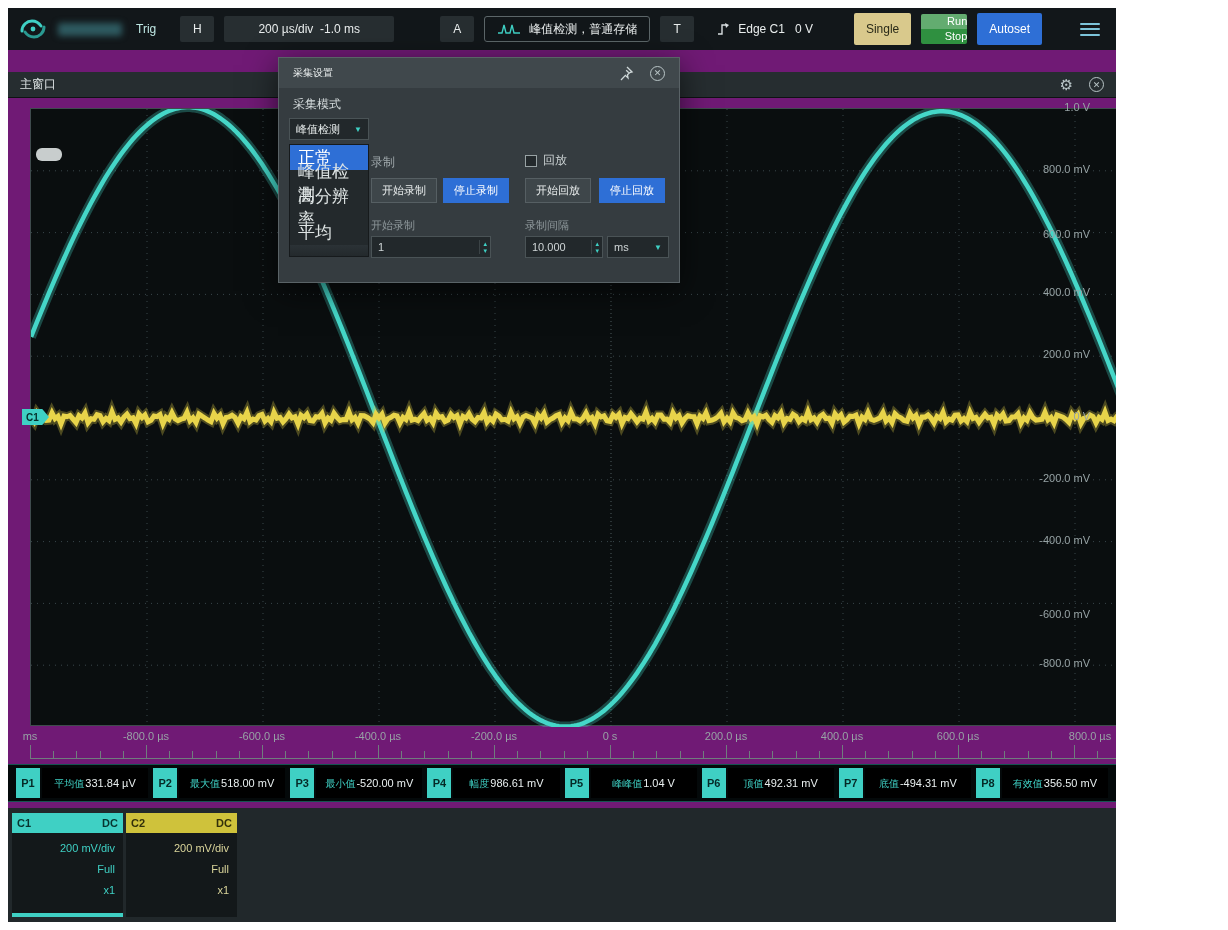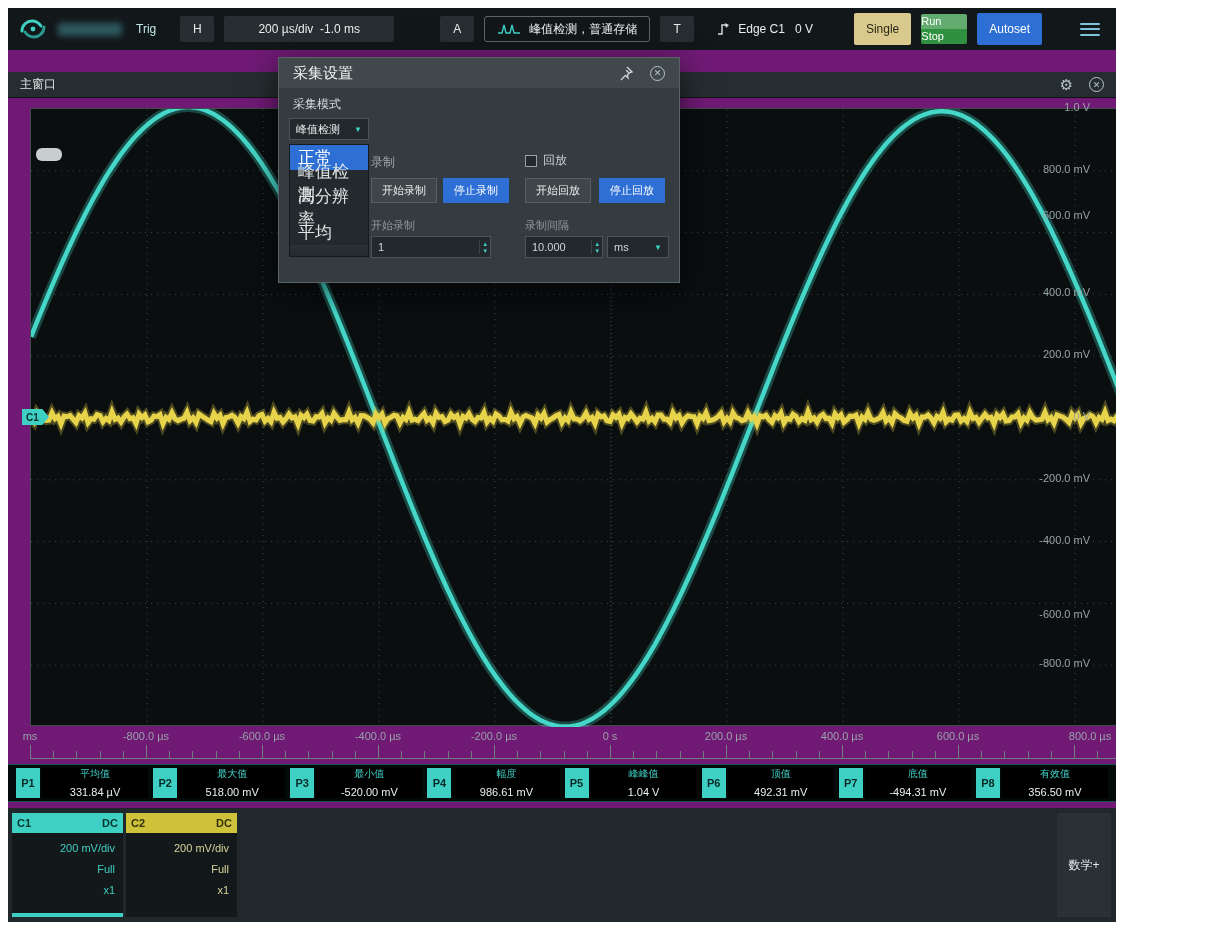--- a/index.html
+++ b/index.html
@@ -9,21 +9,21 @@
 
   
   .topbar{position:absolute;top:0;left:0;right:0;height:42px;background:#12171a;display:flex;align-items:center;padding:0 10px;gap:10px;z-index:8}
   .brand-blur{width:64px;height:13px;background:#2e5a60;filter:blur(3px);border-radius:2px}
   .trig-label{color:#bfe8e4;font-size:12px;margin-left:4px}
   .chip{height:26px;min-width:34px;background:#272e31;color:#e9eded;font-size:12px;display:flex;align-items:center;justify-content:center;padding:0 11px;border-radius:2px;white-space:pre}
   .acq-box{height:26px;border:1px solid #5c6669;border-radius:3px;display:flex;align-items:center;gap:8px;padding:0 12px;color:#e9eded;font-size:12px}
   .trig-info{display:flex;align-items:center;gap:7px;color:#e9eded;font-size:12px;margin-left:12px;white-space:pre}
   .btn{height:27px;border-radius:2px;font-size:12px;display:flex;align-items:center;justify-content:center;padding:16px 12px;cursor:default}
   .btn-single{background:#d9c98c;color:#2a2a18}
-  .btn-runstop{width:46px;height:30px;background:#2f9040;color:#fff;flex-direction:column;padding:0;font-size:11px;line-height:15px;overflow:hidden;text-align:left}
+  .btn-runstop{width:46px;height:30px;background:#2f9040;color:#fff;flex-direction:column;padding:0;font-size:11px;line-height:15px;overflow:hidden;text-align:right}
   .btn-runstop .run{width:100%;background:rgba(255,255,255,.25)}
   .btn-runstop .stop{width:100%}
   .btn-autoset{background:#2e6fd6;color:#fff}
   .menu-icon{width:20px;height:13px;display:flex;flex-direction:column;justify-content:space-between;margin-left:28px;margin-right:6px}
   .menu-icon i{display:block;height:2px;background:#7cc4da;border-radius:1px}
 
   
   .tabbar{position:absolute;top:64px;left:0;right:0;height:26px;background:#262d30;border-bottom:1px solid #0e1213;display:flex;align-items:center;padding:0 12px;z-index:2}
   .tab-title{color:#dfe5e6;font-size:12px}
   .tab-icons{margin-left:auto;display:flex;gap:16px;align-items:center}
@@ -38,41 +38,41 @@
   .ruler-line{position:absolute;left:22px;top:750px;width:1160px;height:1px;background:#707c7e;z-index:4}
   .rtick{position:absolute;width:1px;background:#707c7e;z-index:4}
   .ch-badge{position:absolute;left:14px;top:401px;width:27px;height:16px;background:#3fd0c4;color:#05302c;font-size:10px;font-weight:bold;display:flex;align-items:center;padding-left:4px;clip-path:polygon(0 0,75% 0,100% 50%,75% 100%,0 100%);z-index:6}
   .trig-marker{position:absolute;left:1183px;top:401px;width:16px;height:16px;background:#f05a28;clip-path:polygon(35% 0,100% 0,100% 100%,35% 100%,0 50%);z-index:6}
   .white-chip{position:absolute;left:28px;top:140px;width:26px;height:13px;background:#d9dddd;border-radius:6px;opacity:.92;z-index:4}
 
   
   .meas{position:absolute;left:0;top:756px;width:100%;height:38px;background:#04090a;border-top:1px solid #155450;border-bottom:1px solid #155450;display:flex;align-items:center;gap:5px;padding:0 8px;z-index:3}
   .meas-item{flex:1;display:flex;height:30px;gap:2px}
   .meas-id{width:24px;background:#3fd0c4;color:#052a27;font-size:11px;font-weight:bold;display:flex;align-items:center;justify-content:center}
-  .meas-val{flex:1;background:#000;display:flex;flex-direction:column;align-items:center;justify-content:space-between;gap:1px}
+  .meas-val{flex:1;background:#000;display:flex;flex-direction:row;align-items:center;justify-content:center;gap:1px}
   .meas-label{font-size:10px;color:#3fd0c4;line-height:11px}
   .meas-value{font-size:11px;color:#e9efef;line-height:12px}
 
   
   .bottom{position:absolute;left:0;top:800px;width:100%;height:114px;background:#21282b;z-index:3}
   .chbox{position:absolute;top:5px;width:111px;height:104px;background:#13181a}
   .chbox .hd{height:20px;display:flex;align-items:center;justify-content:space-between;padding:0 5px;font-size:11px;font-weight:bold}
   .ch-line{text-align:right;padding-right:8px;font-size:11px;margin-top:9px}
   #c1box{left:4px;border-bottom:4px solid #3fd0c4}
   #c1box .hd{background:#3fd0c4;color:#073530}
   #c1box .ch-line{color:#3fd0c4}
   #c2box{left:118px}
   #c2box .hd{background:#cfc23b;color:#33300a}
   #c2box .ch-line{color:#d9d49a}
   .math-btn{position:absolute;right:5px;top:5px;width:54px;height:104px;background:#2a3135;color:#e3e8e9;font-size:12px;display:flex;align-items:center;justify-content:center}
 
   
   .dialog{position:absolute;left:270px;top:49px;width:402px;height:226px;background:#353c40;border:1px solid #5a6367;box-shadow:0 8px 30px rgba(0,0,0,.6);z-index:20}
   .dlg-head{height:30px;background:#40484c;display:flex;align-items:center;padding:0 14px}
-  .dlg-title{color:#eef2f2;font-size:15px}
+  .dlg-title{color:#eef2f2;font-size:10px}
   .dlg-icons{margin-left:auto;display:flex;gap:16px;align-items:center}
   .dlg-label{position:absolute;font-size:12px;color:#d4dadb}
   .dlg-sublabel{position:absolute;font-size:11px;color:#8d979a}
   .mode-select{position:absolute;left:10px;top:60px;width:80px;height:22px;background:#22282b;border:1px solid #4a5356;display:flex;align-items:center;justify-content:space-between;padding:0 6px;font-size:11px;color:#e6ebeb}
   .caret{color:#3fd0c4;font-size:8px}
   .mode-list{position:absolute;left:10px;top:86px;width:80px;background:#23292c;border:1px solid #161a1c;z-index:2}
   .mode-opt{height:25px;display:flex;align-items:center;padding:0 8px;font-size:17px;color:#dfe5e5}
   .mode-opt.sel{background:#2e6fd6;color:#fff}
   .mode-partial{height:11px;background:linear-gradient(#2b3236,#23292c)}
   .dlg-btn{position:absolute;top:120px;width:66px;height:25px;background:#3e464a;border:1px solid #565f63;color:#e8ecec;font-size:11px;display:flex;align-items:center;justify-content:center}
@@ -237,21 +237,20 @@
     </div>
     <div class="chbox" id="c2box">
       <div class="hd">
         <span>C2</span>
         <span>DC</span>
       </div>
       <div class="ch-line">200 mV/div</div>
       <div class="ch-line">Full</div>
       <div class="ch-line">x1</div>
     </div>
-    <div class="math-btn">数学+</div>
   </div>
 
   <div class="dialog">
     <div class="dlg-head">
       <span class="dlg-title">采集设置</span>
       <div class="dlg-icons">
         <svg width="16" height="16" viewBox="0 0 16 16">
           <path d="M9 2l5 5-2.2.5L9.5 9.8 10 13l-2.6-2.6L3 15" fill="none" stroke="#cfd8d9" stroke-width="1.3"></path>
           <path d="M8.2 5.2l2.6 2.6" stroke="#cfd8d9" stroke-width="1.3"></path>
         </svg>
@@ -302,21 +301,21 @@
     <div class="dlg-input" style="left:328px;top:178px;width:62px;justify-content:space-between;padding:0 6px">
       <span>ms</span>
       <span class="caret">▼</span>
     </div>
   </div>
 
 <div class="vlabel" style="top: 93px;">1.0 V</div>
     <div class="vdash" style="top: 100px;"></div>
     <div class="vlabel" style="top: 154.8px; padding-left: 8px;">800.0 mV</div>
     <div class="vdash" style="top: 161.8px;"></div>
-    <div class="vlabel" style="top: 201px;">600.0 mV</div>
+    <div class="vlabel" style="top: 220px;">600.0 mV</div>
     <div class="vdash" style="top: 223.6px;"></div>
     <div class="vlabel" style="top: 278.4px;">400.0 mV</div>
     <div class="vdash" style="top: 285.4px;"></div>
     <div class="vlabel" style="top: 340.2px;">200.0 mV</div>
     <div class="vdash" style="top: 347.2px;"></div>
     <div class="vlabel" style="top: 402px;">0 V</div>
     <div class="vdash" style="top: 409px;"></div>
     <div class="vlabel" style="top: 463.8px;">-200.0 mV</div>
     <div class="vdash" style="top: 470.8px;"></div>
     <div class="vlabel" style="top: 525.6px;">-400.0 mV</div>

